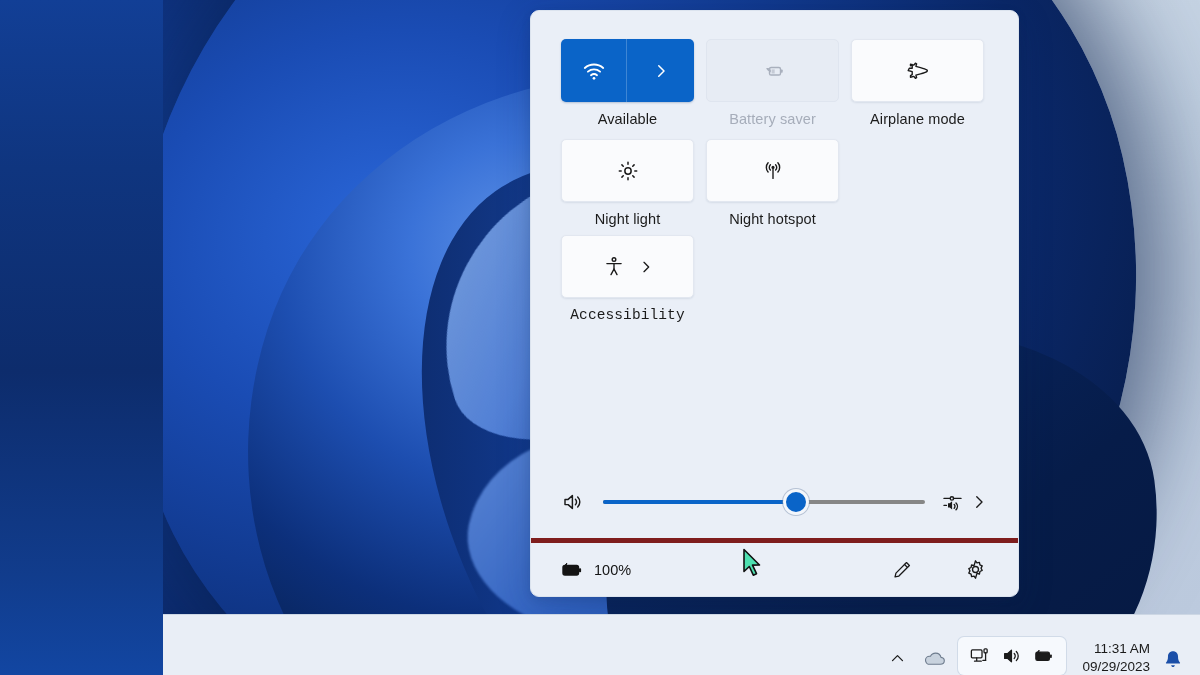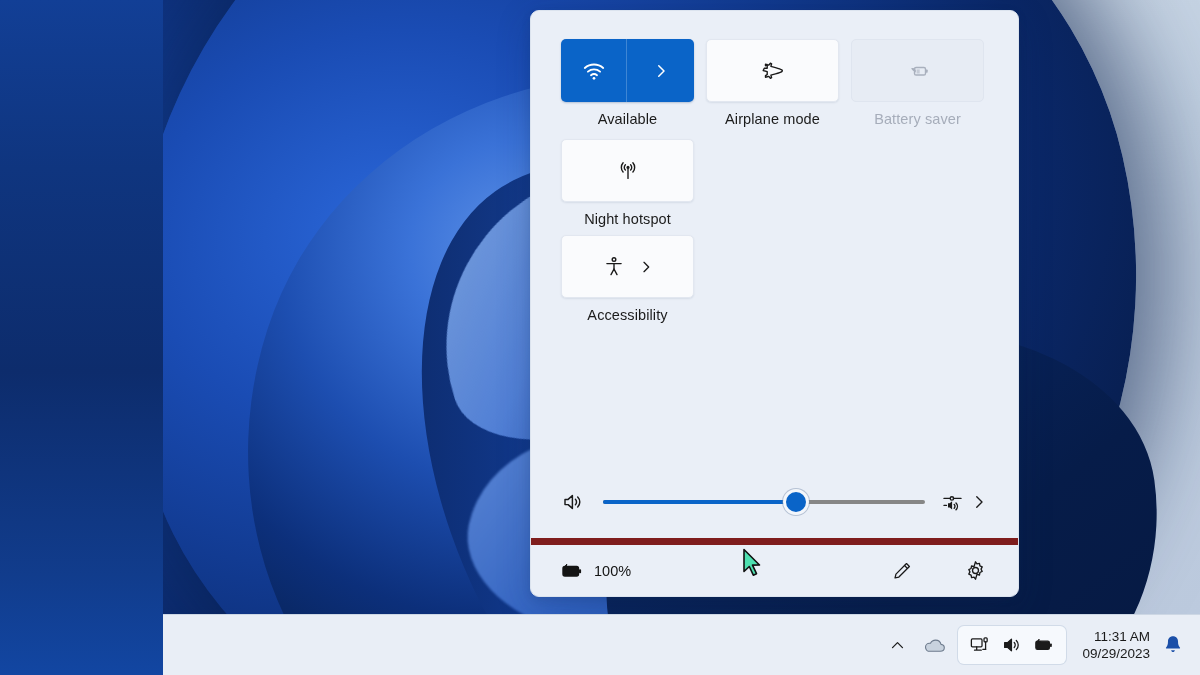--- a/index.html
+++ b/index.html
@@ -72,21 +72,21 @@
   .left-strip{
     position:absolute;left:0;top:0;width:163px;height:675px;
     background:linear-gradient(180deg,#123f96 0%,#0f357f 25%,#0d2c6c 55%,#113c8c 85%,#1246a2 100%);
   }
 
   
   #taskbar{
     position:absolute;left:163px;top:614px;width:1037px;height:61px;
     background:#e9eef6;
     border-top:1px solid #cdd7e4;
-    display:flex;align-items:center;justify-content:flex-end;
+    display:flex;align-items:flex-end;justify-content:flex-end;
     padding-right:14px;box-sizing:border-box;
   }
   .tb-chevron{
     width:34px;height:34px;display:flex;align-items:center;justify-content:center;
     color:#1b1b1b;
   }
   .tb-cloud{width:40px;height:34px;display:flex;align-items:center;justify-content:center;}
   .tray-group{
     display:flex;align-items:center;gap:6px;
     background:#f6f9fd;border-radius:6px;padding:6px 9px;margin-left:4px;
@@ -142,21 +142,21 @@
   }
   .half-div{width:1px;height:100%;background:rgba(255,255,255,.22);}
   .half-chev{
     flex:1;height:100%;display:flex;align-items:center;justify-content:center;
   }
   .tile-label{
     margin-top:9px;font-size:14.5px;color:#1b1b1b;text-align:center;
     letter-spacing:.1px;
   }
   .tile-label.dim{color:#a6adba;}
-  .acc-row{margin-top:8px;}
+  .acc-row{margin-top:8px;font-family:Liberation Mono, monospace;}
   .tile.acc{justify-content:center;gap:12px;}
 
   
   .vol-row{
     display:flex;align-items:center;
     margin:0 0 0 0;padding:0 30px;
     height:72px;
   }
   .vol-ico{width:30px;color:#1a1a1a;display:flex;align-items:center;justify-content:flex-start;}
   .slider{
@@ -168,21 +168,21 @@
   .thumb{
     position:absolute;width:20px;height:20px;border-radius:50%;
     background:#0a64c8;border:3px solid #f3f6fb;
     box-shadow:0 0 0 1px rgba(120,140,170,.45);
     transform:translateX(-50%);
   }
   .vol-right{display:flex;align-items:center;gap:5px;color:#1a1a1a;}
 
   
   .qs-footer{
-    height:58px;border-top:7px solid #7f1d1d;
+    height:58px;border-top:5px solid #7f1d1d;
     display:flex;align-items:center;padding:0 26px 0 28px;
     box-sizing:border-box;
     gap:25px;
   }
   .batt{display:flex;align-items:center;gap:9px;color:#141414;font-size:14.5px;}
   .foot-spacer{flex:1;}
   .foot-btn{width:34px;height:34px;display:flex;align-items:center;justify-content:center;color:#1a1a1a;margin-left:14px;}
 
   
   #cursor{position:absolute;left:742px;top:548px;width:22px;height:30px;pointer-events:none;}
@@ -227,44 +227,56 @@
                 <polyline points="9,5 16,12 9,19"></polyline>
               </svg>
             </span>
           </div>
         </div>
         <div class="tile-label">Available</div>
       </div>
 
 
       <div class="tile-cell">
-        <div class="tile off">
-          <span>
-            <svg width="24" height="24" viewBox="0 0 24 24" fill="none" stroke="#1a1a1a" stroke-width="1.4" stroke-linejoin="round">
-              <path d="M6.2 5.6v3.6H3.3l-1.1 2.3 4 1.1v3.1l-1.7 1v1.6l3.3-.9 1.6 1.9 1.2-.6-.7-2.6 4.6-1.2c1.8-.5 5.3-1.6 6.3-2.3.7-.5.7-1.2 0-1.7-1-.7-4.5-1.8-6.3-2.3L9.9 7.4l.7-2.6-1.2-.6-1.6 1.9-3.3-.9v1.6z"></path>
-            </svg>
-          </span>
-        </div>
-        <div class="tile-label">Airplane mode</div>
-      </div>
-
-      <div class="tile-cell">
         <div class="tile disabled">
           <span>
             <svg width="26" height="26" viewBox="0 0 26 26" fill="none" stroke="#a9b0bd" stroke-width="1.4" stroke-linejoin="round">
               <rect x="9.5" y="9.5" width="11" height="7.5" rx="1.6"></rect>
               <rect x="20.8" y="11.6" width="1.9" height="3.2" rx=".7" fill="#a9b0bd" stroke="none"></rect>
               <path d="M11.6 11.4h3.1v4.1h-3.1z" fill="#a9b0bd" stroke="none" opacity=".55"></path>
               <path d="M9.6 13.2c-1.5-.3-3-1.4-3.4-3 1.9-.5 3.6.2 4.4 1.5.5.9.4 2-.2 2.7-.7-.2-1.3-.7-1.6-1.3z" fill="#a9b0bd" stroke="none"></path>
             </svg>
           </span>
         </div>
         <div class="tile-label dim">Battery saver</div>
       </div>
 
+      <div class="tile-cell">
+        <div class="tile off">
+          <span>
+            <svg width="24" height="24" viewBox="0 0 24 24" fill="none" stroke="#1a1a1a" stroke-width="1.4" stroke-linejoin="round">
+              <path d="M6.2 5.6v3.6H3.3l-1.1 2.3 4 1.1v3.1l-1.7 1v1.6l3.3-.9 1.6 1.9 1.2-.6-.7-2.6 4.6-1.2c1.8-.5 5.3-1.6 6.3-2.3.7-.5.7-1.2 0-1.7-1-.7-4.5-1.8-6.3-2.3L9.9 7.4l.7-2.6-1.2-.6-1.6 1.9-3.3-.9v1.6z"></path>
+            </svg>
+          </span>
+        </div>
+        <div class="tile-label">Airplane mode</div>
+      </div>
+
+      <div class="tile-cell">
+        <div class="tile off">
+          <span>
+            <svg width="24" height="24" viewBox="0 0 24 24" fill="none" stroke="#1a1a1a" stroke-width="1.5" stroke-linecap="round">
+              <circle cx="12" cy="12" r="3.9" fill="#1a1a1a" stroke="none"></circle>
+              <circle cx="12" cy="12" r="2.4" fill="#ffffff" stroke="none"></circle>
+              <path d="M12 3.3v1.9M12 18.8v1.9M3.3 12h1.9M18.8 12h1.9M5.9 5.9l1.35 1.35M16.75 16.75l1.35 1.35M18.1 5.9l-1.35 1.35M7.25 16.75L5.9 18.1"></path>
+            </svg>
+          </span>
+        </div>
+        <div class="tile-label">Night light</div>
+      </div>
 
       <div class="tile-cell">
         <div class="tile off">
           <span>
             <svg width="24" height="24" viewBox="0 0 24 24" fill="none" stroke="#1a1a1a" stroke-width="1.4" stroke-linecap="round">
               <circle cx="12" cy="8.4" r="1.55" fill="#1a1a1a" stroke="none"></circle>
               <path d="M12 10v9.4"></path>
               <path d="M9.4 11a3.6 3.6 0 0 1 0-5.2M14.6 5.8a3.6 3.6 0 0 1 0 5.2"></path>
               <path d="M7.1 13a6.9 6.9 0 0 1 0-9.2M16.9 3.8a6.9 6.9 0 0 1 0 9.2"></path>
             </svg>

